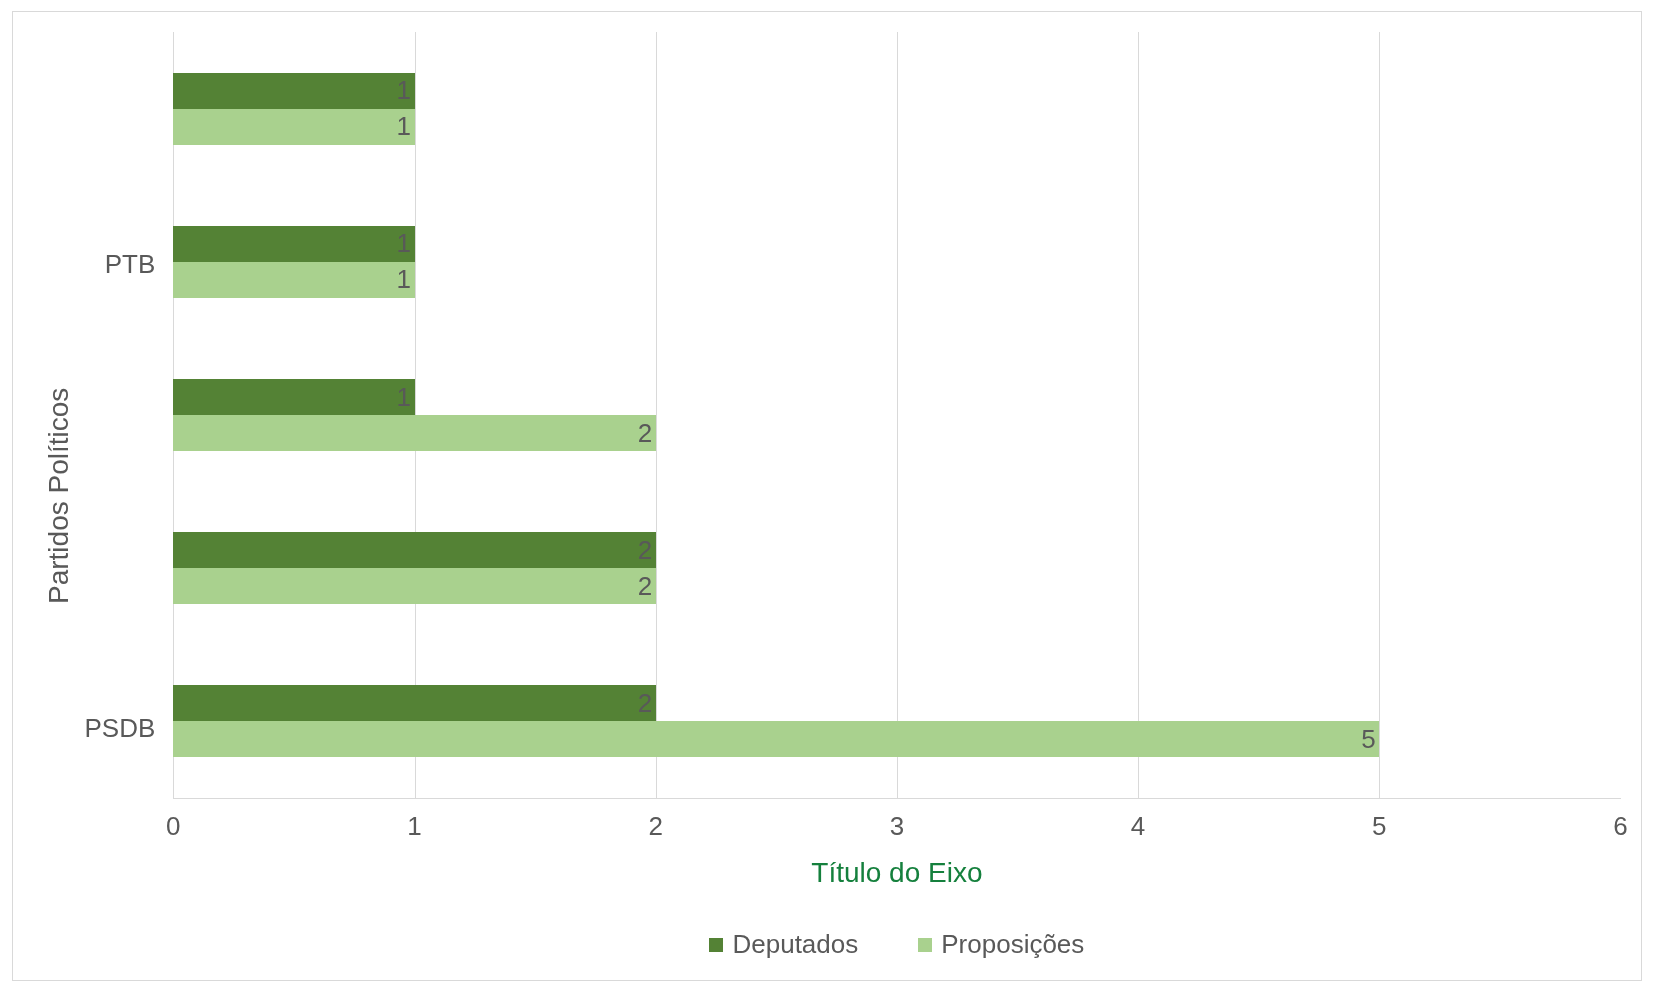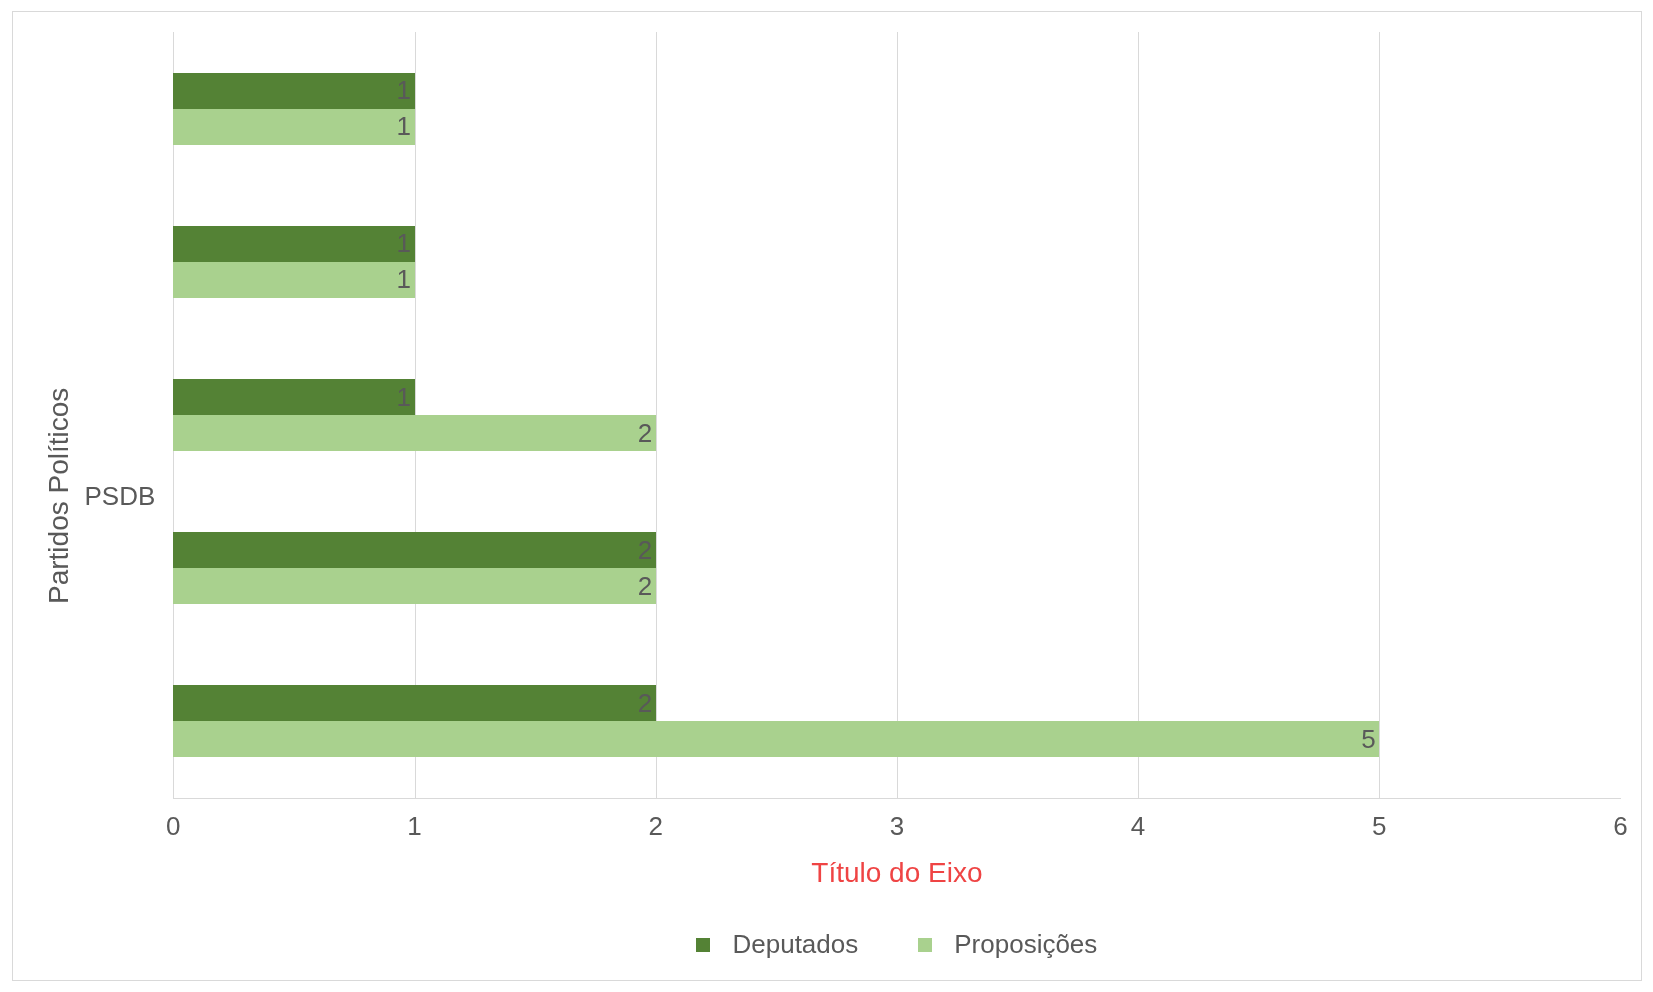--- a/index.html
+++ b/index.html
@@ -114,54 +114,55 @@
     padding-top: 12px;
     position: relative;
     height: 40px;
   }
   .x-tick {
     position: absolute;
     transform: translateX(-50%);
   }
   .x-axis-title {
     text-align: center;
-    color: #ef4444;
+    color: #15803d;
     font-size: 28px;
     padding-top: 18px;
   }
   .legend {
     display: flex;
     flex-direction: row;
     justify-content: center;
     gap: 60px;
     padding-top: 40px;
     color: #595959;
     font-size: 26px;
   }
   .legend-item {
     display: flex;
     align-items: center;
-    gap: 22px;
+    gap: 9px;
   }
   .legend-swatch {
     width: 14px;
     height: 14px;
   }
   .legend-swatch.deputados { background: #548235; }
   .legend-swatch.proposicoes { background: #a9d18e; }
 </style>
 </head>
 <body>
 
 <div class="chart-container">
   <div class="chart-body">
 
     <div class="y-axis-title">Partidos Políticos</div>
 
     <div class="y-ticks">
+      <div class="y-tick">PTB</div>
       <div class="y-tick">PSDB</div>
     </div>
 
     <div class="plot-wrap">
       <div class="plot-area">
         <div class="gridlines">
           <div class="gridcol"></div>
           <div class="gridcol"></div>
           <div class="gridcol"></div>
           <div class="gridcol"></div>

